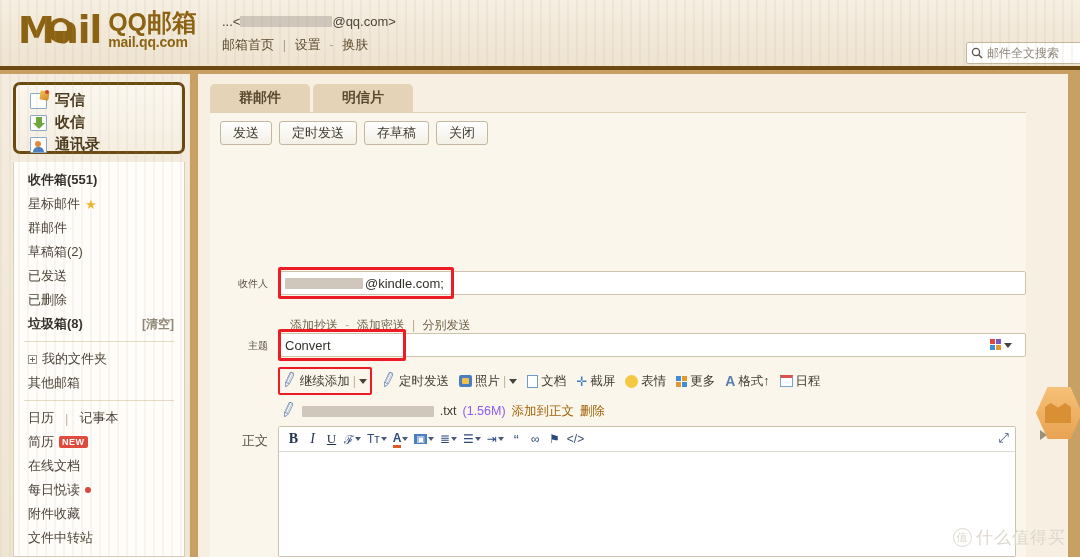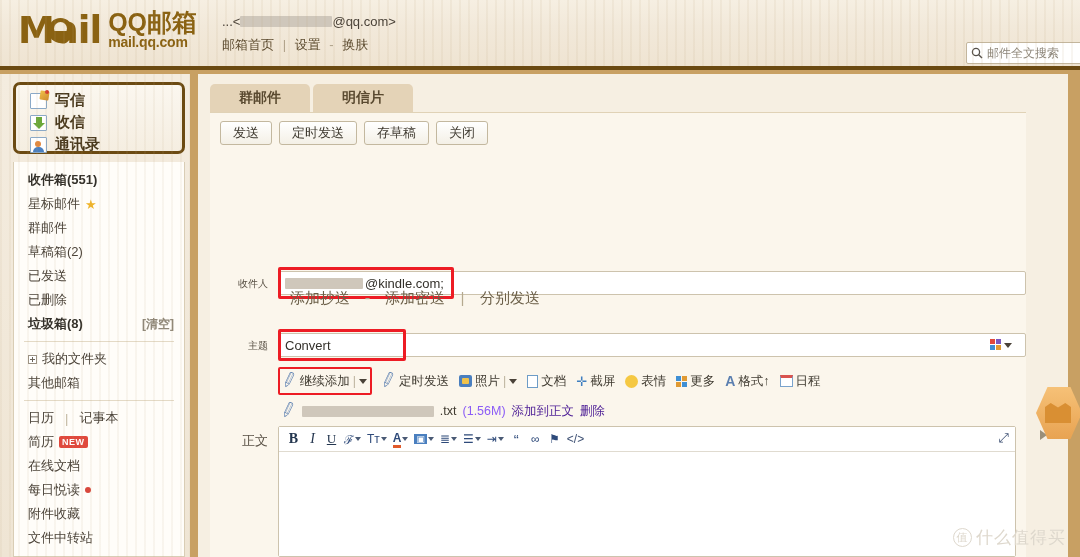--- a/index.html
+++ b/index.html
@@ -148,21 +148,21 @@
   .finput{
     margin-left:10px; height:24px; background:#fff;
     border:1px solid #cdc3ad; border-radius:2px;
     display:flex; align-items:center; padding:0 6px;
     font-size:13px; color:#33302a; overflow:hidden;
   }
 
   #to-row{ top:158px; }
   #to-input{ width:780px; }
   #to-red{ position:absolute; left:68px; top:154px; width:176px; height:32px; border:3px solid #ed1c24; border-radius:2px; pointer-events:none; }
-  #cc-links{ position:absolute; left:80px; top:176px; font-size:15px; color:#6b5f48;font-family:Liberation Mono, monospace; }
+  #cc-links{ position:absolute; left:80px; top:204px; font-size:12px; color:#6b5f48; }
   #cc-links a{ color:#6b5f48; text-decoration:none; }
   #cc-links .sep{ color:#b5a98f; margin:0 4px; }
 
   #subj-row{ top:220px; }
   #subj-input{ width:780px; }
   #subj-red{ position:absolute; left:68px; top:216px; width:128px; height:32px; border:3px solid #ed1c24; border-radius:2px; pointer-events:none; }
   #tpl-btn{
     position:absolute; right:2px; top:222px; width:34px; height:20px;
     display:flex; align-items:center; gap:2px; background:#fff; cursor:pointer;
   }
@@ -177,21 +177,21 @@
   #att-first{ border:2px solid #ed1c24; border-radius:2px; padding:1px 3px; }
   .caret{ width:0;height:0;border-left:4px solid transparent;border-right:4px solid transparent;border-top:5px solid #4a4238; }
   .vbar{ color:#bdb49f; }
   .clip{ color:#5b7fb0; font-size:13px; transform:rotate(-20deg); display:inline-block; }
 
   #att-file{
     position:absolute; left:72px; top:288px; right:10px; height:20px;
     display:flex; align-items:center; gap:6px; font-size:12.5px; color:#3f3a30;
   }
   #att-file .size{ color:#8b5cf6; }
-  #att-file a{ color:#4c1d95; text-decoration:none; cursor:pointer; }
+  #att-file a{ color:#a16207; text-decoration:none; cursor:pointer; }
 
   #body-row{ position:absolute; left:0; top:313px; right:0; bottom:0; display:flex; }
   #body-label{ width:58px; text-align:right; font-size:13px; color:#5a5246; padding-top:6px; flex:0 0 auto; }
   #editor{
     margin-left:10px; flex:1; margin-right:10px; background:#fff;
     border:1px solid #cdc3ad; border-radius:2px; position:relative;
   }
   #etoolbar{
     height:25px; border-bottom:1px solid #e0dbd0;
     display:flex; align-items:center; gap:2px; padding:0 6px;

